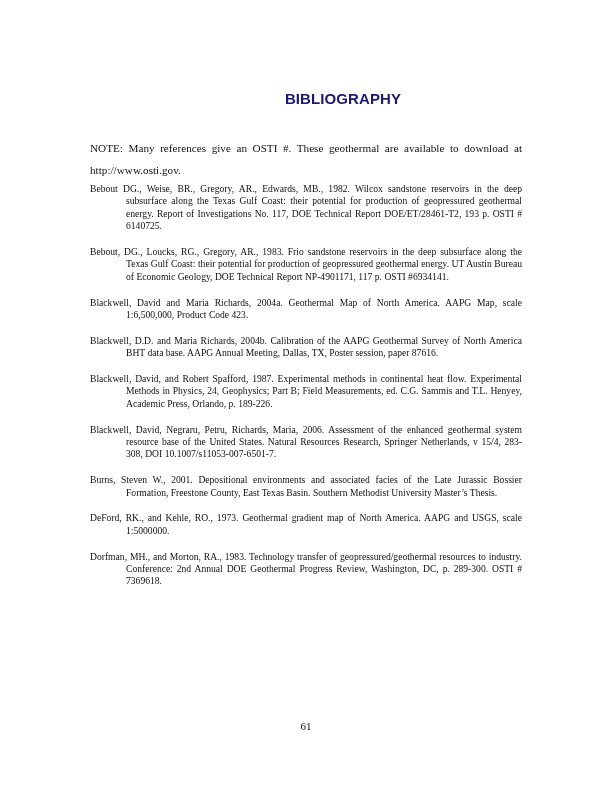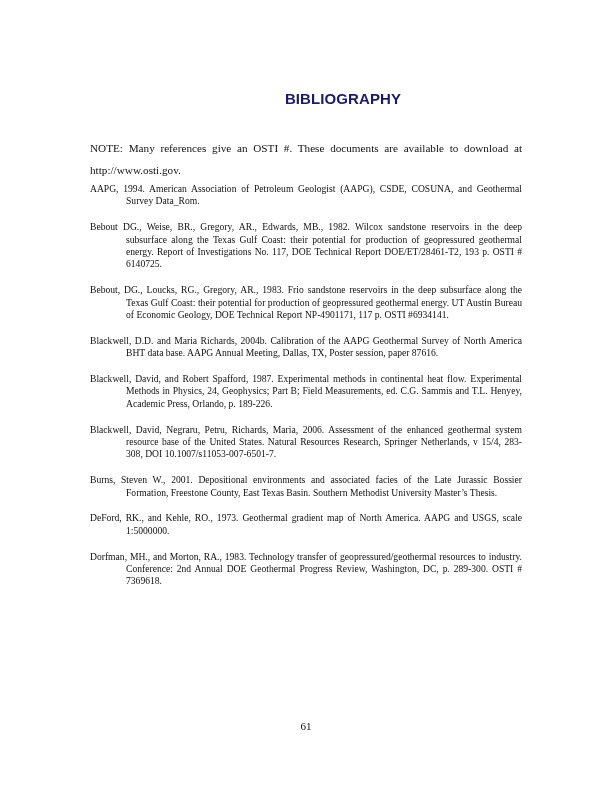--- a/index.html
+++ b/index.html
@@ -14,26 +14,26 @@
     .ref { font-size: 9.6px; line-height: 12.4px; text-align: justify;
            padding-left: 36px; text-indent: -36px; margin: 0 0 13.4px 0; }
     .page-num { position: absolute; top: 720px; left: 0; width: 612px; text-align: center;
                 font-size: 11px; }
   </style>
 </head>
 <body>
 
 <div class="heading">BIBLIOGRAPHY</div>
 
-<p class="note">NOTE:  Many references give an OSTI #.  These documents are available to download at http://www.osti.gov.</p>
+<p class="note">NOTE:  Many references give an OSTI #.  These geothermal are available to download at http://www.osti.gov.</p>
 
 <div class="refs">
-  <p class="ref">AAPG, 1994.  American Association of Petroleum Geologist (AAPG), CSDE, COSUNA, and Geothermal Survey Data_Rom.</p>
   <p class="ref">Bebout DG., Weise, BR., Gregory, AR., Edwards, MB., 1982.  Wilcox sandstone reservoirs in the deep subsurface along the Texas Gulf Coast: their potential for production of geopressured geothermal energy. Report of Investigations No. 117, DOE Technical Report DOE/ET/28461-T2, 193 p. OSTI # 6140725.</p>
   <p class="ref">Bebout, DG., Loucks, RG., Gregory, AR., 1983.  Frio sandstone reservoirs in the deep subsurface along the Texas Gulf Coast: their potential for production of geopressured geothermal energy. UT Austin Bureau of Economic Geology, DOE Technical Report NP-4901171, 117 p.  OSTI #6934141.</p>
+  <p class="ref">Blackwell, David and Maria Richards, 2004a.  Geothermal Map of North America. AAPG Map, scale 1:6,500,000, Product Code 423.</p>
   <p class="ref">Blackwell, D.D. and Maria Richards, 2004b.  Calibration of the AAPG Geothermal Survey of North America BHT data base. AAPG Annual Meeting, Dallas, TX, Poster session, paper 87616.</p>
   <p class="ref">Blackwell, David, and Robert Spafford, 1987.  Experimental methods in continental heat flow. Experimental Methods in Physics, 24, Geophysics; Part B; Field Measurements, ed. C.G. Sammis and T.L. Henyey, Academic Press, Orlando, p. 189-226.</p>
   <p class="ref">Blackwell, David, Negraru, Petru, Richards, Maria, 2006. Assessment of the enhanced geothermal system resource base of the United States.  Natural Resources Research, Springer Netherlands, v 15/4, 283-308, DOI 10.1007/s11053-007-6501-7.</p>
   <p class="ref">Burns, Steven W., 2001.  Depositional environments and associated facies of the Late Jurassic Bossier Formation, Freestone County, East Texas Basin.  Southern Methodist University Master’s Thesis.</p>
   <p class="ref">DeFord, RK., and Kehle, RO., 1973.  Geothermal gradient map of North America.  AAPG and USGS, scale 1:5000000.</p>
   <p class="ref">Dorfman, MH., and Morton, RA., 1983.  Technology transfer of geopressured/geothermal resources to industry.  Conference: 2nd Annual DOE Geothermal Progress Review, Washington, DC, p. 289-300.  OSTI # 7369618.</p>
 </div>
 
 <div class="page-num">61</div>
 

